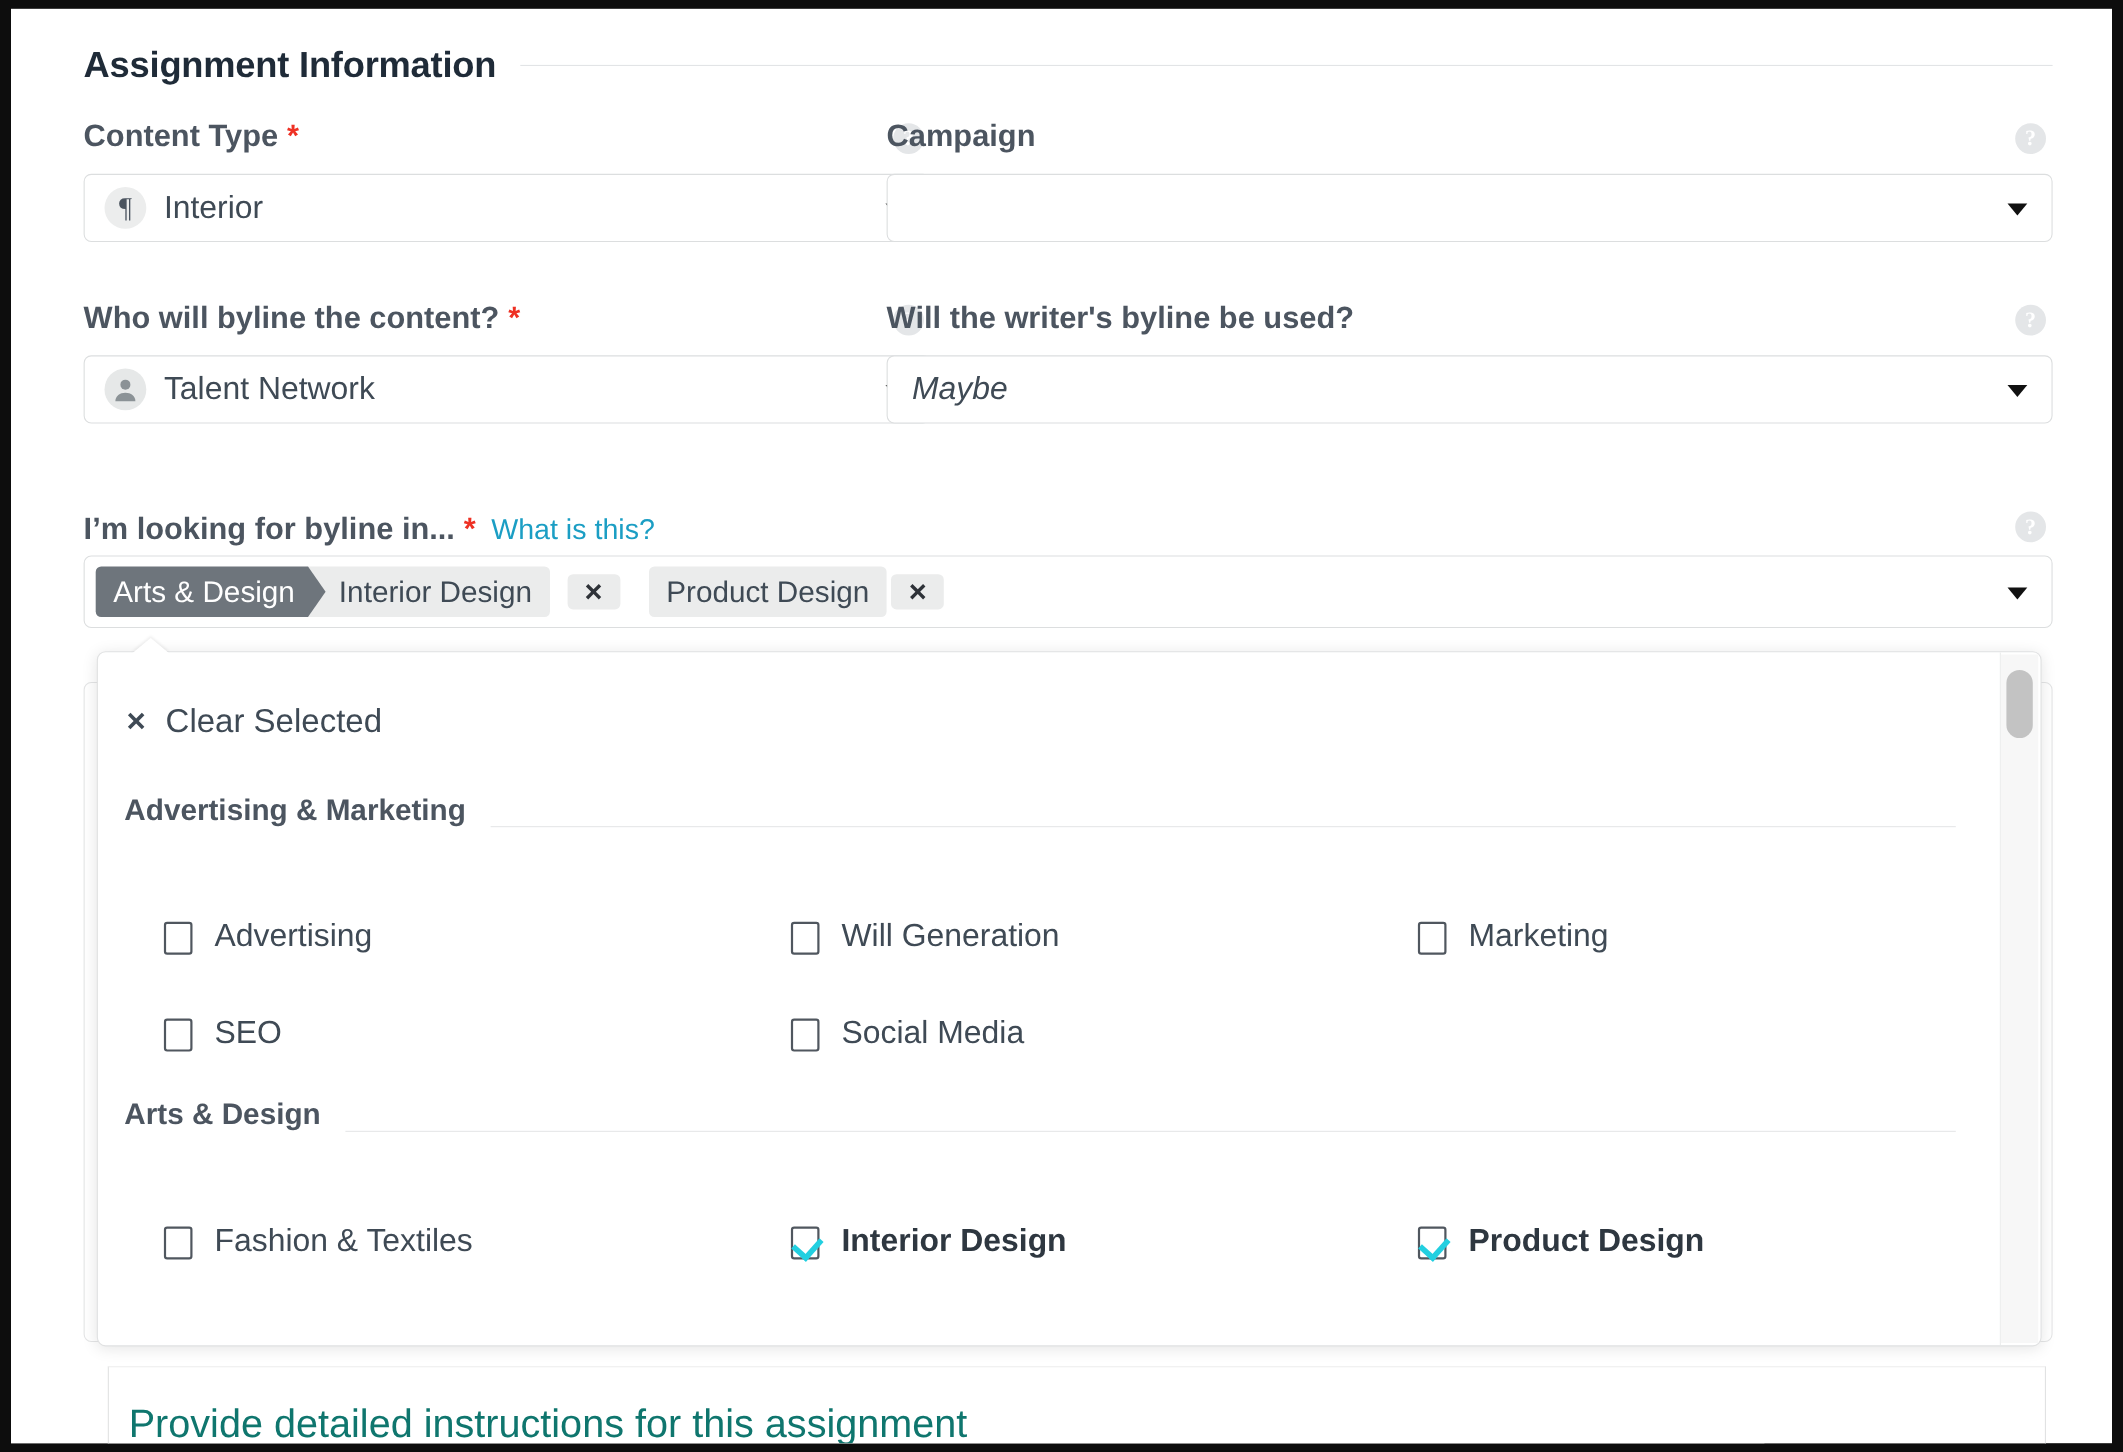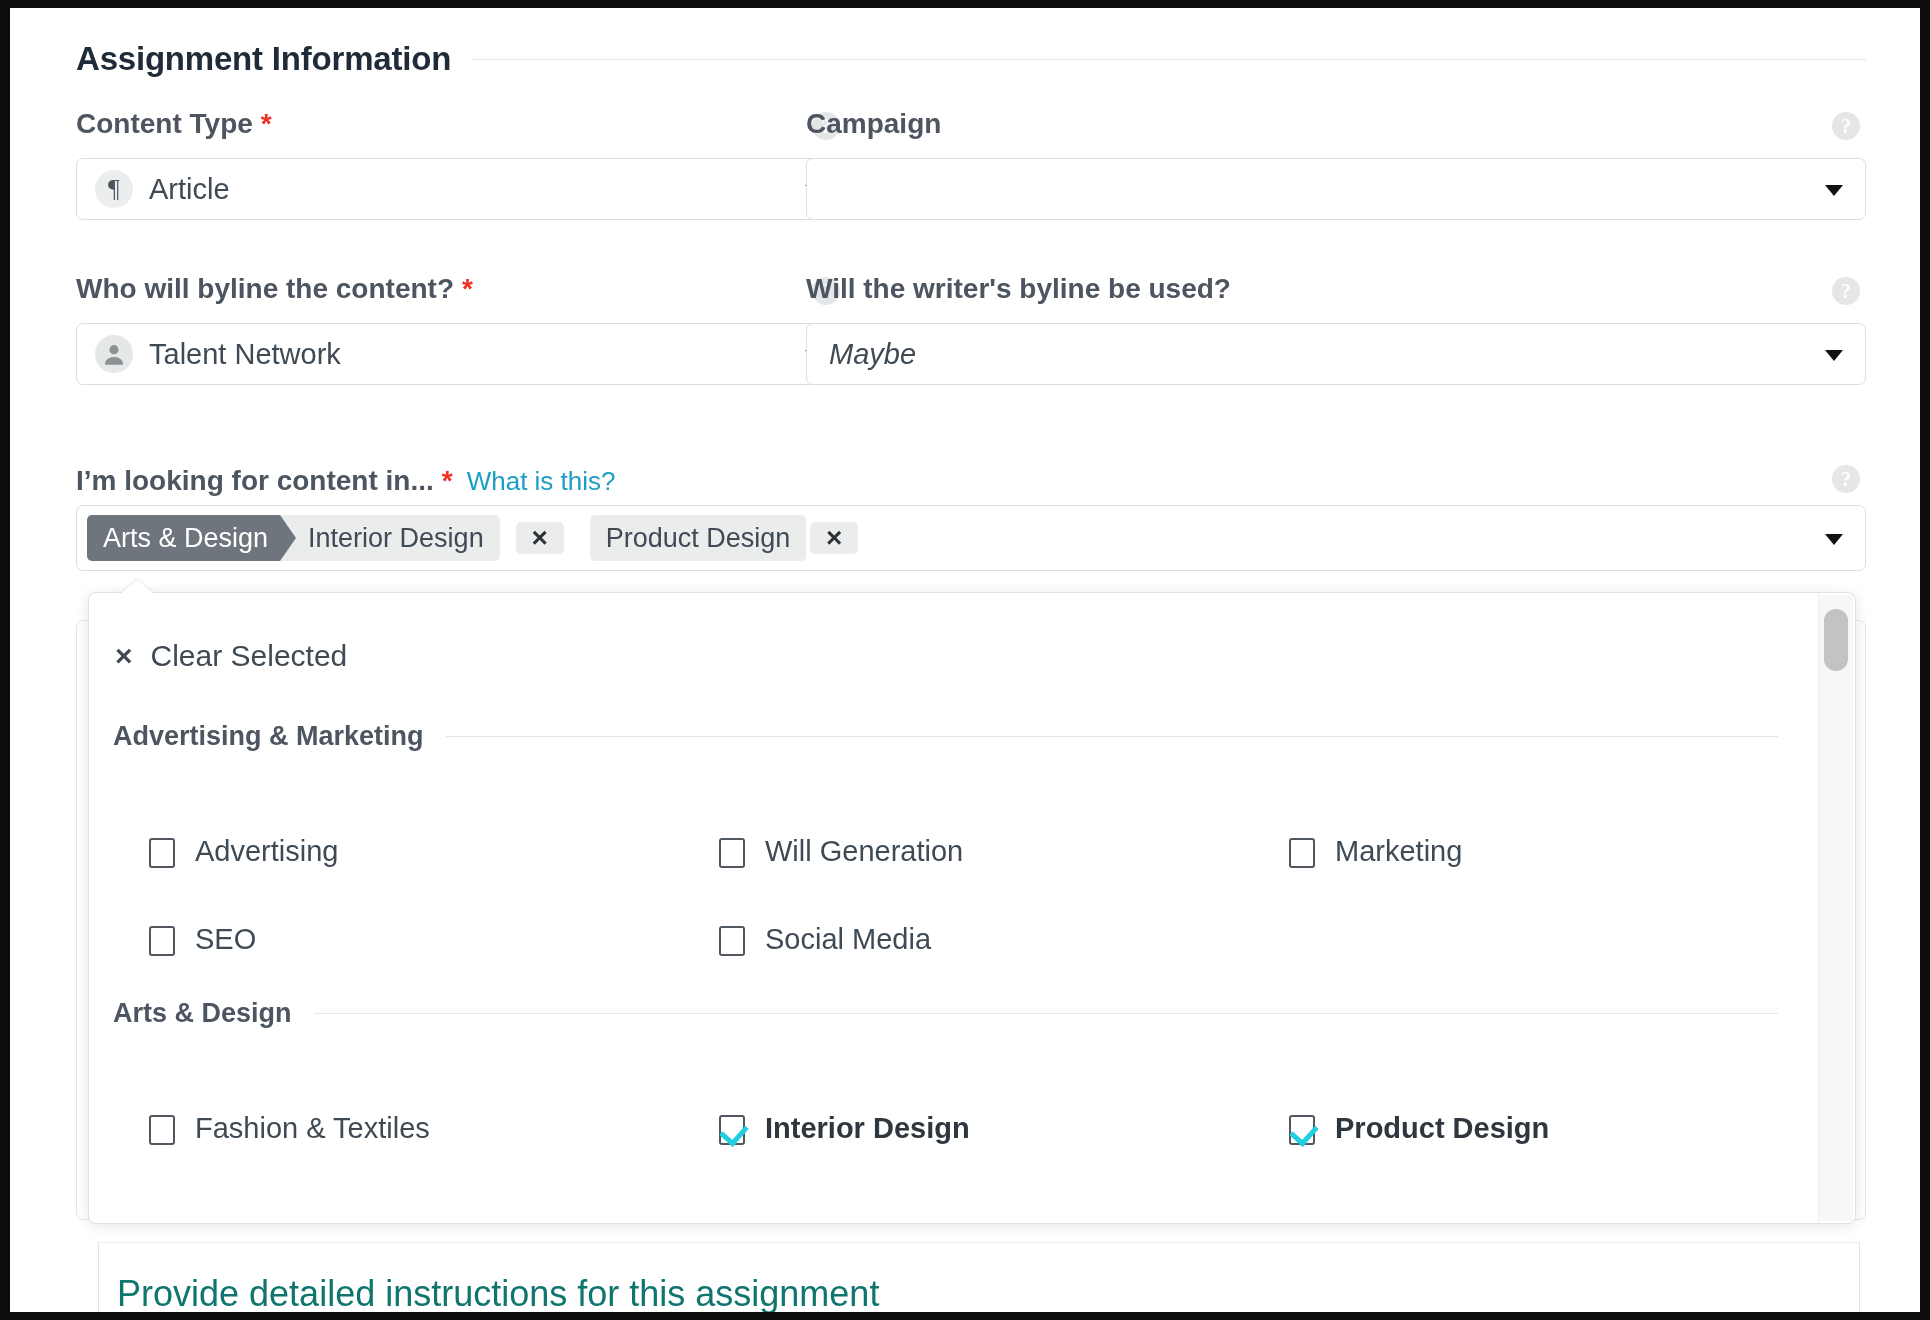--- a/index.html
+++ b/index.html
@@ -242,21 +242,21 @@
     align-items: center;
     gap: 18px;
     padding: 46px 0 0 26px;
     cursor: pointer;
   }
   .clear-x { font-size: 30px; color: #3f4a55; font-weight: bold; line-height: 1; }
   .clear-label { font-size: 30px; color: #3f4a55; }
 
   .group-head {
     display: flex;
-    align-items: center;
+    align-items: flex-end;
     gap: 22px;
     margin: 48px 0 0 24px;
     padding-right: 40px;
   }
   .group-head .gtitle {
     font-size: 27px;
     font-weight: bold;
     color: #4c5560;
     white-space: nowrap;
   }
@@ -362,21 +362,21 @@
   <div class="field" style="left:66px; top:88px; width:770px;">
     <div class="label-row">
       <span class="label">Content Type</span>
       <span class="req">*</span>
     </div>
     <div class="help-icon" style="right:6px; top:4px;">?</div>
     <div class="control" style="margin-top:18px;">
       <span class="ic-circle">
             <span class="pilcrow">¶</span>
           </span>
-      <span class="value">Article</span>
+      <span class="value">Interior</span>
       <span class="caret"></span>
     </div>
   </div>
 
   <div class="field" style="left:796px; top:88px; width:1060px;">
     <div class="label-row">
       <span class="label">Campaign</span>
     </div>
     <div class="help-icon" style="right:6px; top:4px;">?</div>
     <div class="control" style="margin-top:18px;">
@@ -409,21 +409,21 @@
     </div>
     <div class="help-icon" style="right:6px; top:4px;">?</div>
     <div class="control" style="margin-top:18px; padding-left:22px;font-style:italic;">
       <span class="value">Maybe</span>
       <span class="caret"></span>
     </div>
   </div>
 
   <div class="field" style="left:66px; top:445px; width:1790px;">
     <div class="label-row">
-      <span class="label">I’m looking for content in...</span>
+      <span class="label">I’m looking for byline in...</span>
       <span class="req">*</span>
       <span class="whatis">What is this?</span>
     </div>
     <div class="help-icon" style="right:6px; top:0px;">?</div>
   </div>
 
   <div class="behind-field"></div>
 
   <div class="tagfield">
     <div class="tok-group">

